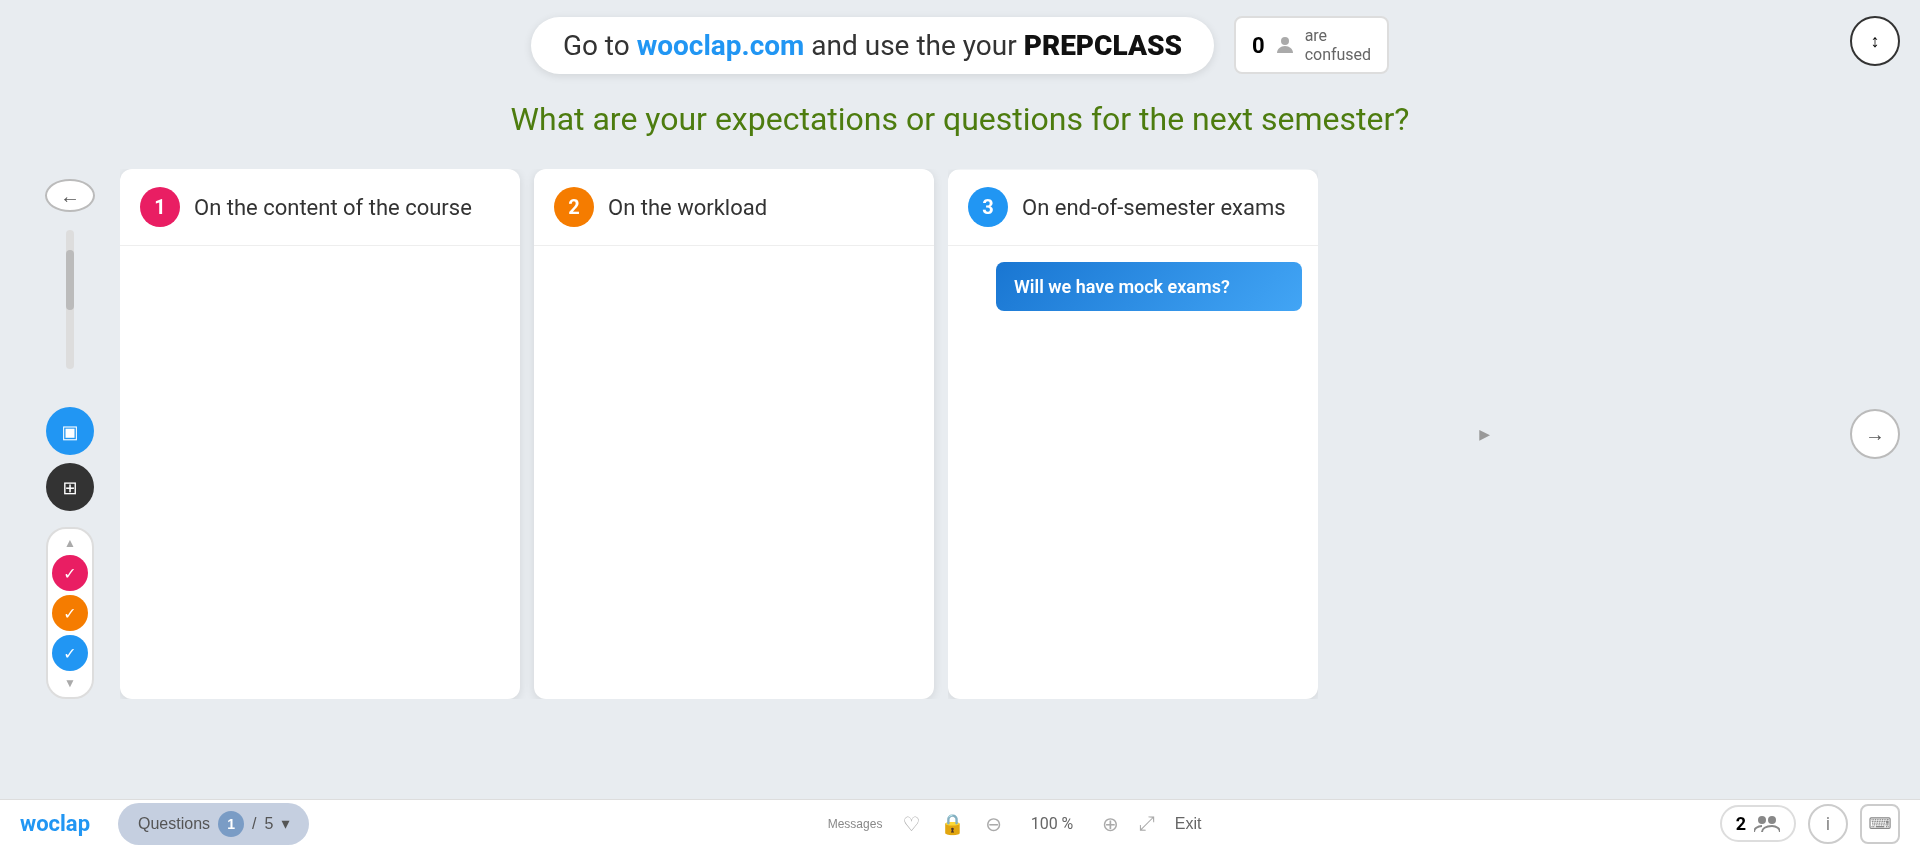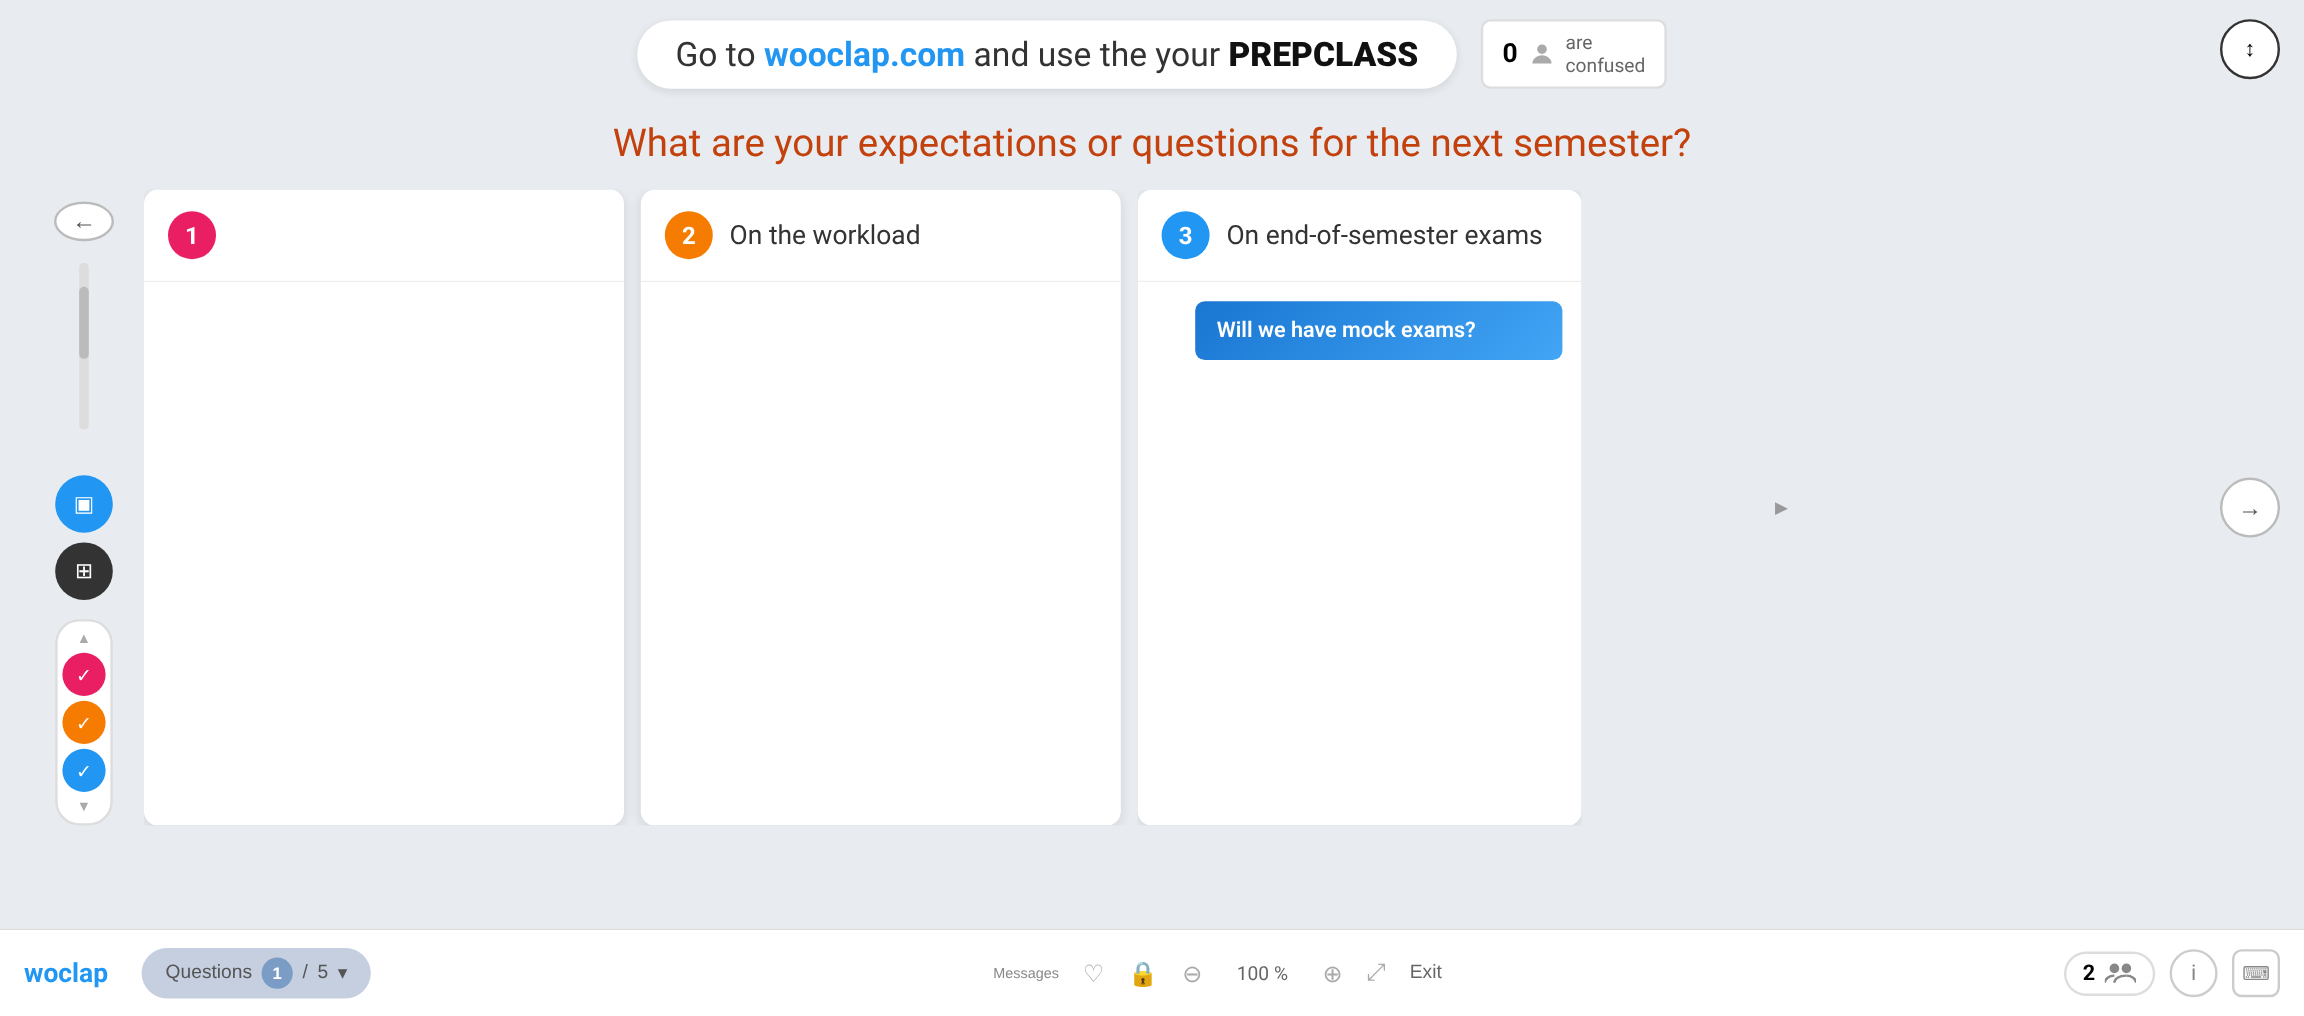--- a/index.html
+++ b/index.html
@@ -60,22 +60,22 @@
       align-items: center;
       justify-content: center;
       cursor: pointer;
       font-size: 18px;
     }
 
     
     .question-title {
       text-align: center;
       font-size: 32px;
-      color: #c2410c;
-      padding: 10px 20px 20px;
+      color: #4d7c0f;
+      padding: 10px 20px 31px;
       font-weight: 400;
     }
 
     
     .main-content {
       display: flex;
       align-items: stretch;
       padding: 0 20px;
       height: 530px;
       gap: 0;
@@ -246,21 +246,21 @@
       align-self: center;
       flex-shrink: 0;
     }
 
     
     .bottom-toolbar {
       position: absolute;
       bottom: 0;
       left: 0;
       right: 0;
-      height: 73px;
+      height: 48px;
       background: white;
       border-top: 1px solid #ddd;
       display: flex;
       align-items: center;
       justify-content: space-between;
       padding: 0 20px;
     }
 
     .toolbar-left {
       display: flex;
@@ -474,20 +474,21 @@
         <div class="col-scroll-arrow">▼</div>
       </div>
     </div>
   </div>
 
   <div class="cards-outer">
 
     <div class="card">
       <div class="card-header">
         <div class="card-number red">1</div>
+        <div class="card-title">On the content of the course</div>
       </div>
     </div>
 
     <div class="card">
       <div class="card-header">
         <div class="card-number orange">2</div>
         <div class="card-title">On the workload</div>
       </div>
       <div class="card-body">
         

